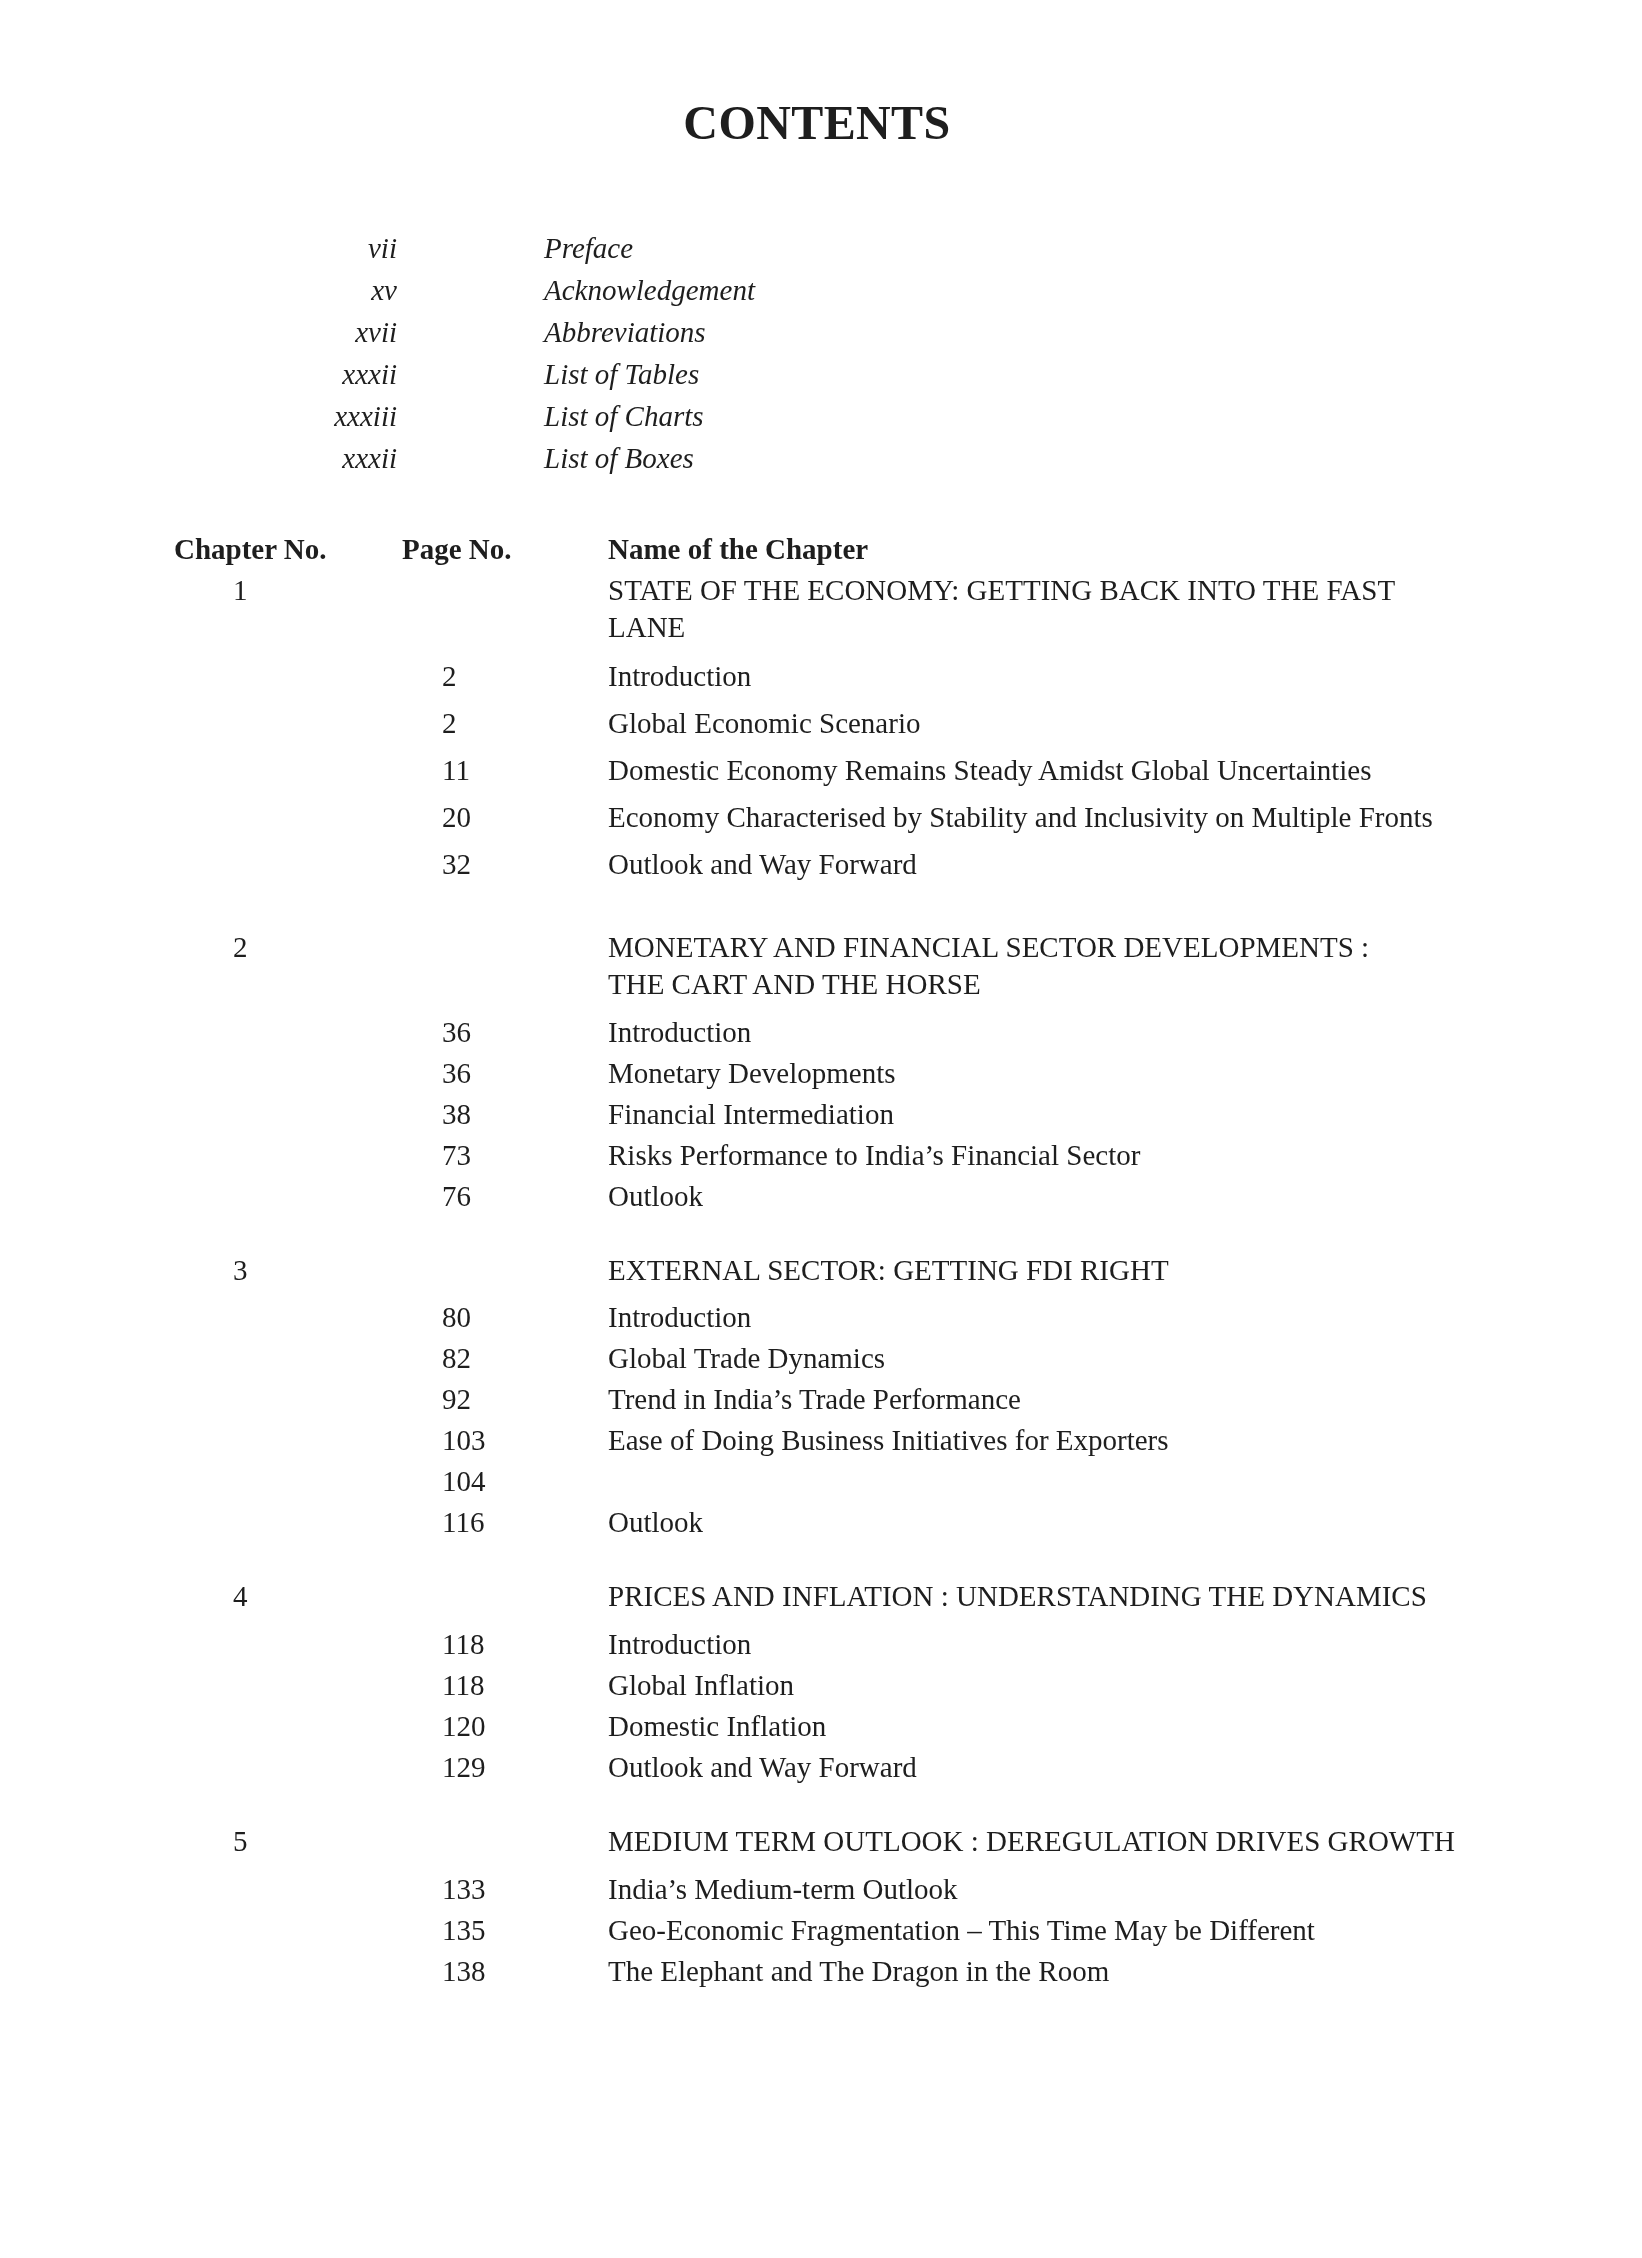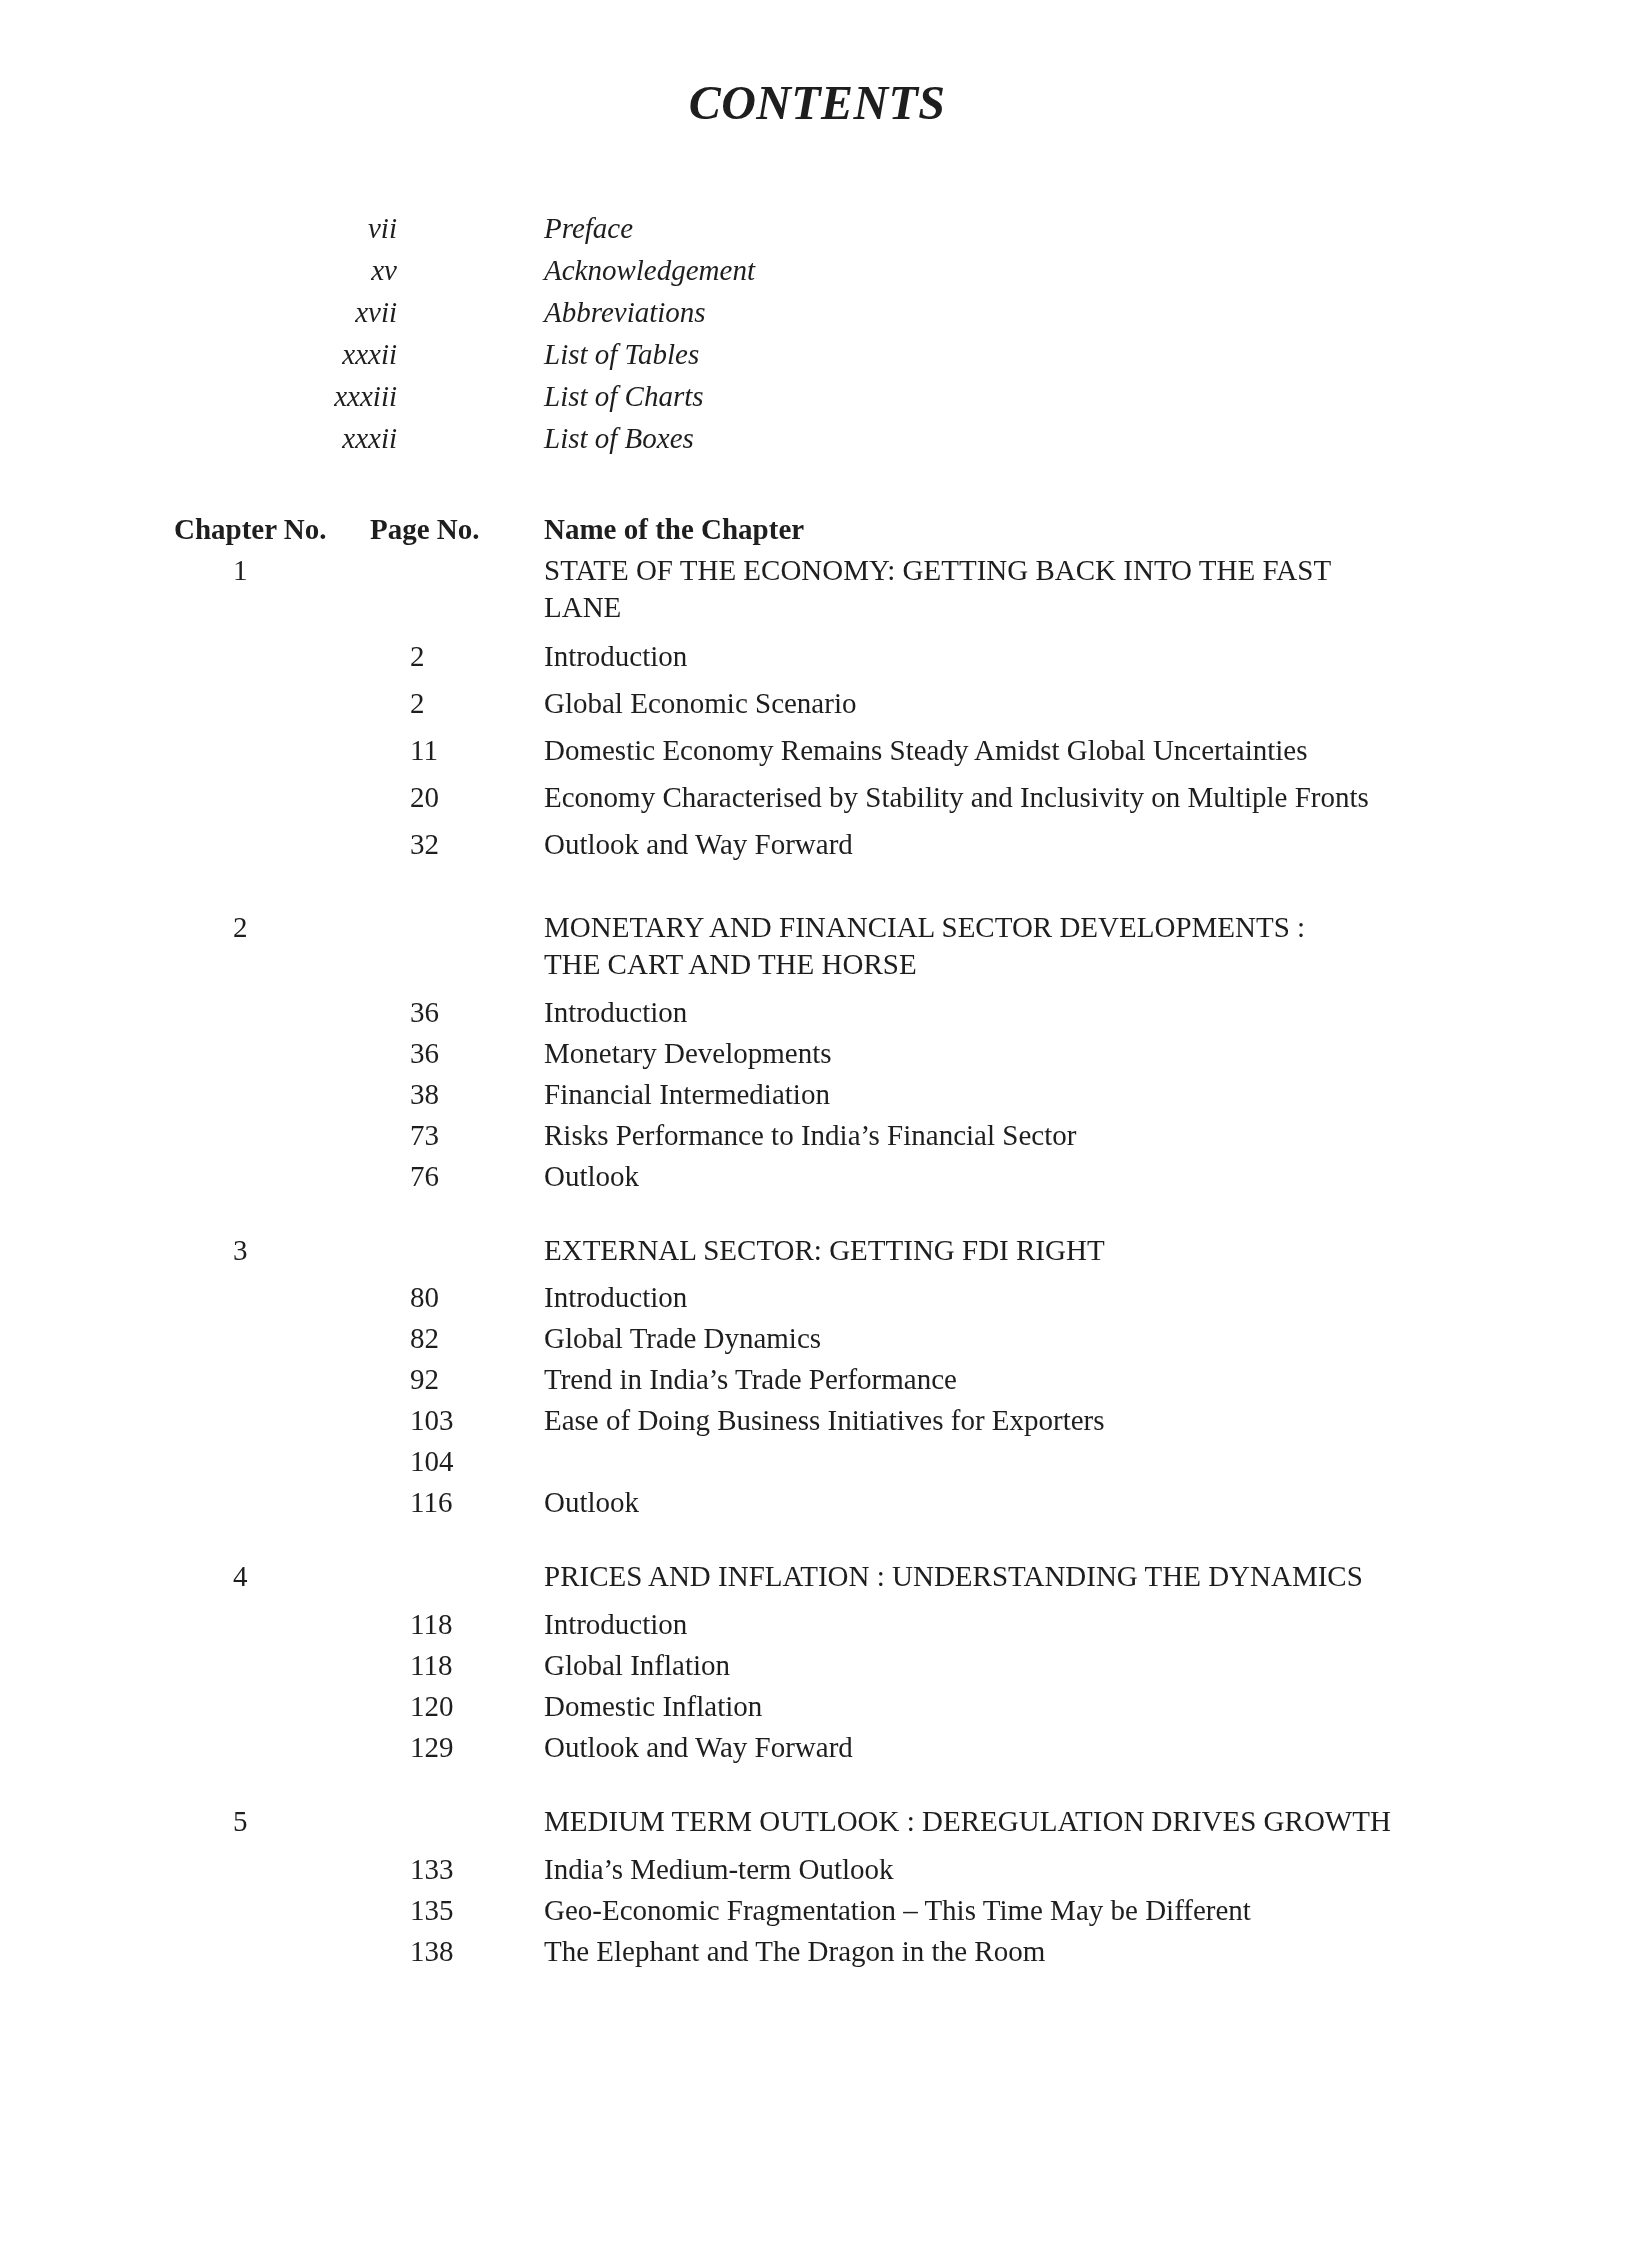--- a/index.html
+++ b/index.html
@@ -9,37 +9,37 @@
     margin:0 auto;
     background:#ffffff;
     color:#1e1e1e;
     font-family:"Liberation Serif", serif;
     overflow:hidden;
     box-sizing:border-box;
   }
   .inner { padding:0 150px 0 141px; }
 
   h1.page-title {
-    margin:76px 0 0 0;
+    margin:96px 0 0 0;
     text-align:center;
     font-size:48px; line-height:53px;
-    font-weight:700; letter-spacing:0.4px;font-style:italic;
+    font-weight:700; letter-spacing:0.4px;
   }
 
   
   .front-matter { margin-top:78px; }
   .fm-row {
     display:grid; grid-template-columns:256px 1fr;
     font-style:italic; font-size:29px; line-height:42px;
   }
   .fm-num { text-align:right; }
   .fm-title { padding-left:147px; }
 
   
-  .grid-row { display:grid; grid-template-columns:229px 174px 1fr; }
+  .grid-row { display:grid; grid-template-columns:229px 174px 1fr;gap:32px; }
   .head-row {
     margin-top:49px;
     font-weight:700; font-size:29px; line-height:42px;
   }
   .hd-chapter { padding-left:33px; }
 
   .chapter { margin-top:35px; }
   #chapters .chapter:first-child { margin-top:1.8px; }
   #chapters .chapter:nth-child(2) { margin-top:41px; }
 

